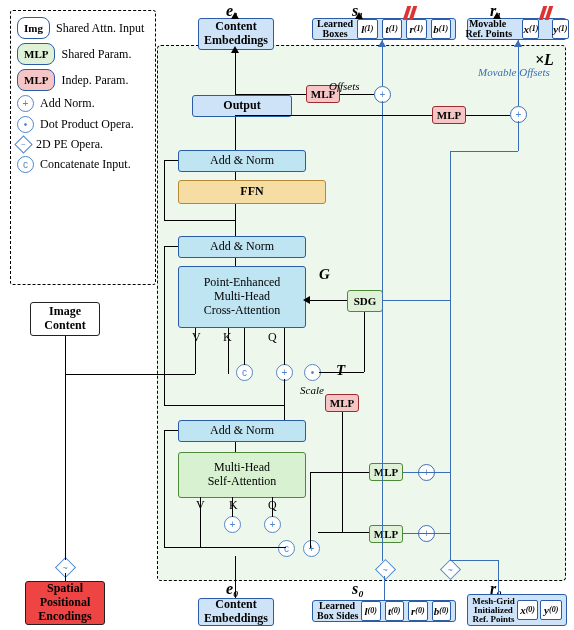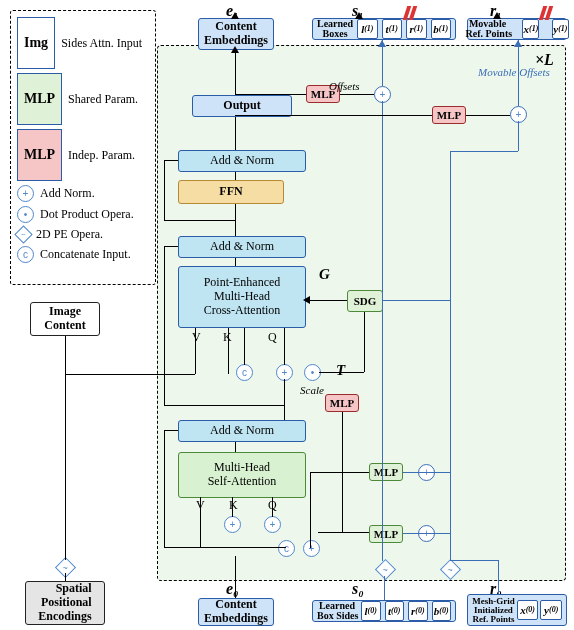--- a/index.html
+++ b/index.html
@@ -33,21 +33,21 @@
     padding: 6px 6px;
     font-size: 12px;
   }
   .legend-row {
     display: flex;
     align-items: center;
     gap: 6px;
     margin-bottom: 4px;
     white-space: nowrap;
   }
-  .chip { border: 1px solid #2a5ca8; border-radius: 0; padding: 17px 6px; font-weight: bold; font-size: 14px; }
+  .chip { border: 1px solid #2a5ca8; border-radius: 8px; padding: 4px 6px; font-weight: bold; font-size: 11px; }
   .chip-white { background: #fff; }
   .chip-blue  { background: #cfe3f8; }
   .chip-green { background: #dff1d6; }
   .chip-red   { background: #f6c6c7; }
   .op-circle {
     width: 15px; height: 15px; border-radius: 50%;
     border: 1px solid #4f88cc; display:flex; align-items:center; justify-content:center;
     font-size: 10px; color:#4f88cc; background:#fff; flex-shrink:0;
     font-family: Arial, sans-serif;
   }
@@ -80,21 +80,21 @@
     border:1px solid #4f88cc; background:#fff; display:flex; align-items:center; justify-content:center;
     font-size:10px; color:#4f88cc; font-family:Arial,sans-serif;
   }
 </style>
 </head>
 <body>
 
 <div class="legend">
   <div class="legend-row">
     <span class="chip chip-white">Img</span>
-    <span>Sides Attn. Input</span>
+    <span>Shared Attn. Input</span>
   </div>
   <div class="legend-row">
     <span class="chip chip-green">MLP</span>
     <span>Shared Param.</span>
   </div>
   <div class="legend-row">
     <span class="chip chip-red">MLP</span>
     <span>Indep. Param.</span>
   </div>
   <div class="legend-row">
@@ -114,21 +114,21 @@
   <div class="legend-row">
     <div class="op-circle">c</div>
     <span>Concatenate Input.</span>
   </div>
 </div>
 
 <div class="box" style="left:30px; top:302px; width:70px; height:34px; background:#fff; border-color:#222; font-weight:bold;">
   <span style="white-space:pre;">Image
 Content</span>
 </div>
-<div class="box" style="left:25px; top:581px; width:80px; height:44px; background:#e5e5e5; border-color:#222; font-weight:bold;text-align:right;">
+<div class="box" style="left:25px; top:581px; width:80px; height:44px; background:#ef4444; border-color:#222; font-weight:bold;">
   <span style="white-space:pre;">Spatial
 Positional
 Encodings</span>
 </div>
 
 <div class="pe-diamond" style="left:58px; top:560px;">
     <span>~</span>
   </div>
 
 <div class="vline" style="left:65px; top:336px; height:224px;"></div>
@@ -203,21 +203,21 @@
   <span>MLP</span>
 </div>
 <div class="mini-label" style="left:478px; top:66px; color:#3a6fb7;">Movable
 Offsets</div>
 <div class="free-op bline" style="left:510px; top:106px;">+</div>
 
 <div class="box" style="left:178px; top:150px; width:128px; height:22px; background:#bfe4f2; border-color:#2a5ca8;">
   <span>Add &amp; Norm</span>
 </div>
 
-<div class="box" style="left:178px; top:180px; width:106px; height:24px; background:#f6dda4; border-color:#b88934; font-weight:bold;">
+<div class="box" style="left:178px; top:180px; width:148px; height:24px; background:#f6dda4; border-color:#b88934; font-weight:bold;">
   <span>FFN</span>
 </div>
 
 <div class="box" style="left:178px; top:236px; width:128px; height:22px; background:#bfe4f2; border-color:#2a5ca8;">
   <span>Add &amp; Norm</span>
 </div>
 
 <div class="box" style="left:178px; top:266px; width:128px; height:62px; background:#bfe4f2; border-color:#2a5ca8;">
   <span style="white-space:pre;">Point-Enhanced
 Multi-Head

